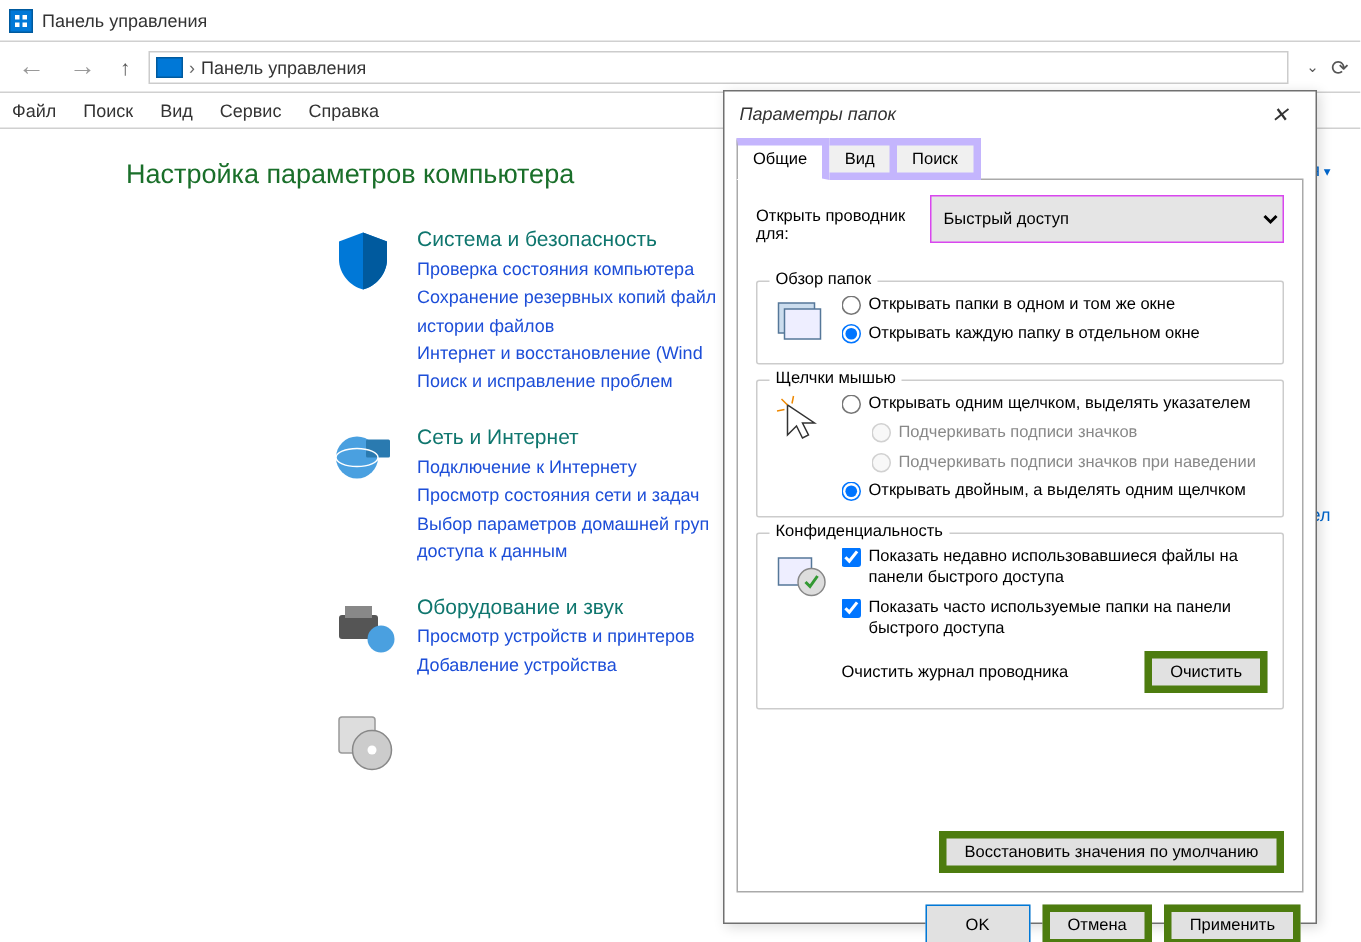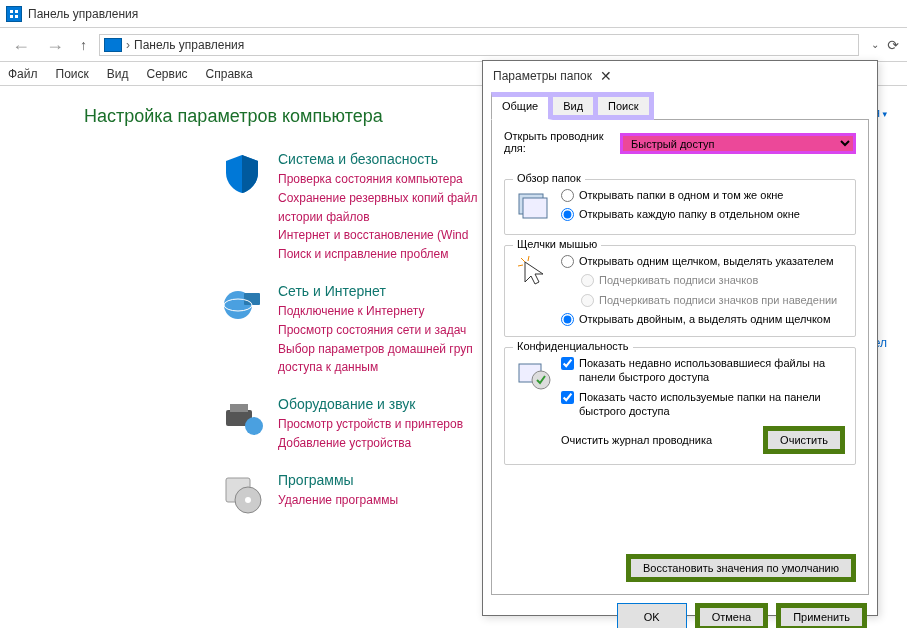--- a/index.html
+++ b/index.html
@@ -29,36 +29,36 @@
 .page-title { color: #1a6f2a; font-size: 18px; margin-bottom: 24px; font-weight: normal; margin-left: 44px; }
 .category-link { position: absolute; right: 20px; top: 20px; color: #0066cc; font-size: 12px; }
 .category-link::after { content: ' ▾'; font-size: 9px; }
 .pixel-label { position: absolute; right: 20px; top: 250px; color: #0066cc; font-size: 12px; }
 
 .categories { display: flex; flex-direction: column; gap: 20px; margin-left: 180px; }
 .cat { display: flex; gap: 14px; }
 .cat-icon { width: 44px; height: 44px; flex: 0 0 44px; }
 .cat-body { display: flex; flex-direction: column; gap: 2px; }
 .cat-title { color: #0f766e; font-size: 14px; margin-bottom: 2px; }
-.cat-link { color: #be185d; font-size: 12px; line-height: 1.4; cursor: pointer; }
+.cat-link { color: #1d4ed8; font-size: 12px; line-height: 1.4; cursor: pointer; }
 
 
 .dialog { position: absolute; left: 482px; top: 60px; width: 396px; height: 556px; background: #fff; border: 1px solid #707070; box-shadow: 2px 2px 8px rgba(0,0,0,0.15); }
-.dlg-title { height: 30px; display: flex; align-items: center; padding: 0 10px; font-size: 12px; color: #333; }
+.dlg-title { height: 30px; display: flex; align-items: center; justify-content: space-between; padding: 0 10px; font-size: 12px; color: #333; font-style: italic; }
 .dlg-close { font-size: 14px; color: #333; cursor: pointer; padding: 4px 8px; font-family: Arial; }
 .dlg-tabs { display: flex; margin: 0 8px; position: relative; top: 1px; z-index: 2; }
 .dlg-tab { border: 5px solid #c4b5fd; padding: 3px 10px; font-size: 11px; background: #f0f0f0; margin-right: 0px; cursor: pointer; }
 .dlg-tab.active { background: #fff; border-bottom: 1px solid #fff; }
 .dlg-tab:not(.active) { border-left: none; }
 .dlg-tab:first-child { border-left: 1px solid #aaa; }
 .dlg-panel { border: 1px solid #aaa; margin: 0 8px 8px; padding: 10px 12px; height: 476px; position: relative; }
 
 .row-open { display: flex; align-items: flex-end; gap: 6px; margin-bottom: 25px; font-size: 11px; }
 .row-open label { flex: 0 0 auto; }
-.row-open select { flex: 1; border: 3px solid #d946ef; height: 21px; font-size: 11px; padding: 0 4px; background: #ec4899; }
+.row-open select { flex: 1; border: 1px solid #d946ef; height: 32px; font-size: 11px; padding: 0 4px; background: #e5e5e5; }
 
 .group { border: 1px solid #ccc; border-radius: 2px; padding: 8px 10px 10px; margin-bottom: 10px; position: relative; font-size: 11px; }
 .group-label { position: absolute; top: -8px; left: 8px; background: #fff; padding: 0 4px; font-size: 11px; }
 .group-content { display: flex; gap: 10px; }
 .group-icon { width: 36px; height: 36px; flex: 0 0 36px; }
 .opts { display: flex; flex-direction: column; gap: 5px; flex: 1; }
 .opt { display: flex; align-items: flex-start; gap: 5px; }
 .opt input[type=radio], .opt input[type=checkbox] { margin-top: 1px; }
 .opt.sub { margin-left: 20px; color: #888; }
 .opt label { line-height: 1.3; }
@@ -165,24 +165,20 @@
       </div>
     </div>
 
     <div class="cat">
       <div class="cat-icon">
         <svg viewBox="0 0 44 44">
             <rect x="6" y="6" width="24" height="24" rx="2" fill="#ddd" stroke="#999"></rect>
             <circle cx="28" cy="28" r="13" fill="#ccc" stroke="#888"></circle>
             <circle cx="28" cy="28" r="3" fill="#fff"></circle>
           </svg>
-      </div>
-      <div class="cat-body">
-        <div class="cat-title">Программы</div>
-        <span class="cat-link">Удаление программы</span>
       </div>
     </div>
   </div>
 </div>
 
 <div class="dialog">
   <div class="dlg-title">
     <span>Параметры папок</span>
     <span class="dlg-close">✕</span>
   </div>

